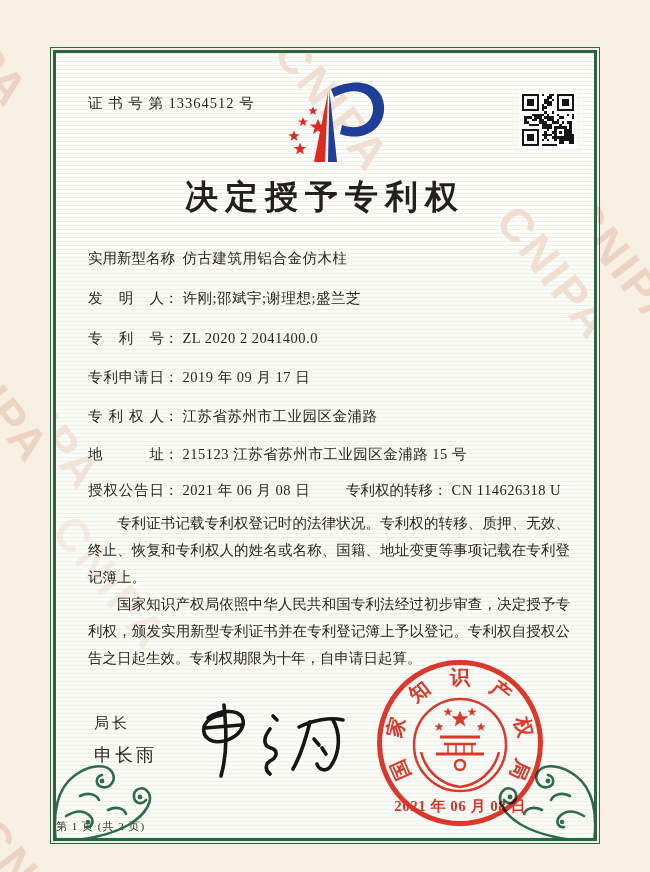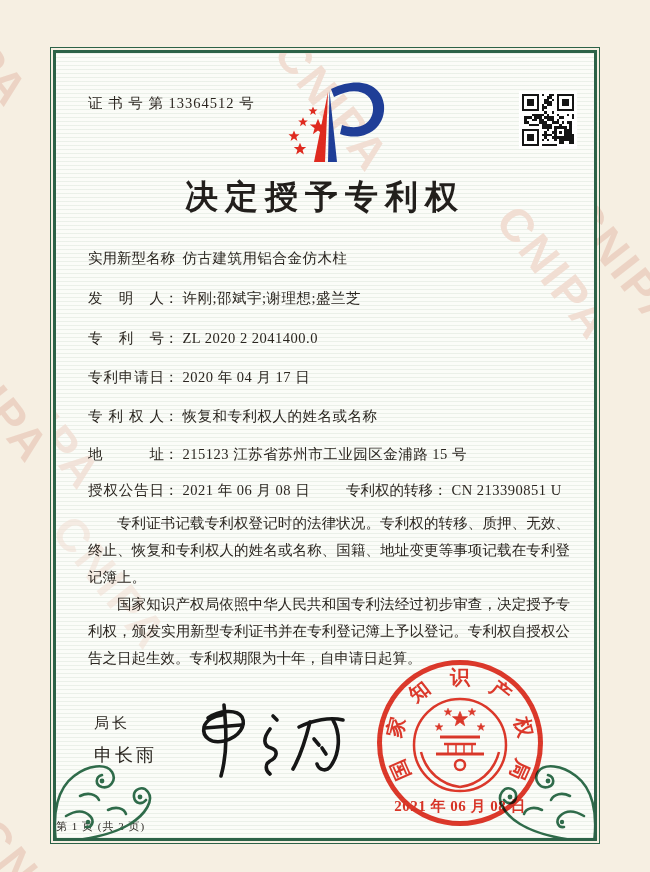--- a/index.html
+++ b/index.html
@@ -313,46 +313,46 @@
             <span>号</span>
           </span><span class="colon">：</span><span class="fval">ZL 2020 2 2041400.0</span>
       </div>
       <div class="frow" style="top:315px">
         <span class="j-label">
             <span>专</span>
             <span>利</span>
             <span>申</span>
             <span>请</span>
             <span>日</span>
-          </span><span class="colon">：</span><span class="fval">2020 年 04 月 17 日</span>
+          </span><span class="colon">：</span><span class="fval">2019 年 09 月 17 日</span>
       </div>
       <div class="frow" style="top:354px">
         <span class="j-label">
             <span>专</span>
             <span>利</span>
             <span>权</span>
             <span>人</span>
-          </span><span class="colon">：</span><span class="fval">恢复和专利权人的姓名或名称</span>
+          </span><span class="colon">：</span><span class="fval">江苏省苏州市工业园区金浦路</span>
       </div>
       <div class="frow" style="top:392px">
         <span class="j-label">
             <span>地</span>
             <span>址</span>
           </span><span class="colon">：</span><span class="fval">215123 江苏省苏州市工业园区金浦路 15 号</span>
       </div>
       <div class="frow" style="top:428px;width:510px">
         <span class="j-label">
             <span>授</span>
             <span>权</span>
             <span>公</span>
             <span>告</span>
             <span>日</span>
           </span><span class="colon">：</span><span class="fval">2021 年 06 月 08 日</span>
         <span class="g2">
-          <span>专利权的转移</span><span class="colon">：</span><span class="fval">CN 213390851 U</span>
+          <span>专利权的转移</span><span class="colon">：</span><span class="fval">CN 114626318 U</span>
         </span>
       </div>
 
       <div class="paras">
         <p>专利证书记载专利权登记时的法律状况。专利权的转移、质押、无效、终止、恢复和专利权人的姓名或名称、国籍、地址变更等事项记载在专利登记簿上。</p>
         <p>国家知识产权局依照中华人民共和国专利法经过初步审查，决定授予专利权，颁发实用新型专利证书并在专利登记簿上予以登记。专利权自授权公告之日起生效。专利权期限为十年，自申请日起算。</p>
       </div>
 
       <div class="sig-title">局长</div>
       <div class="sig-name">申长雨</div>

